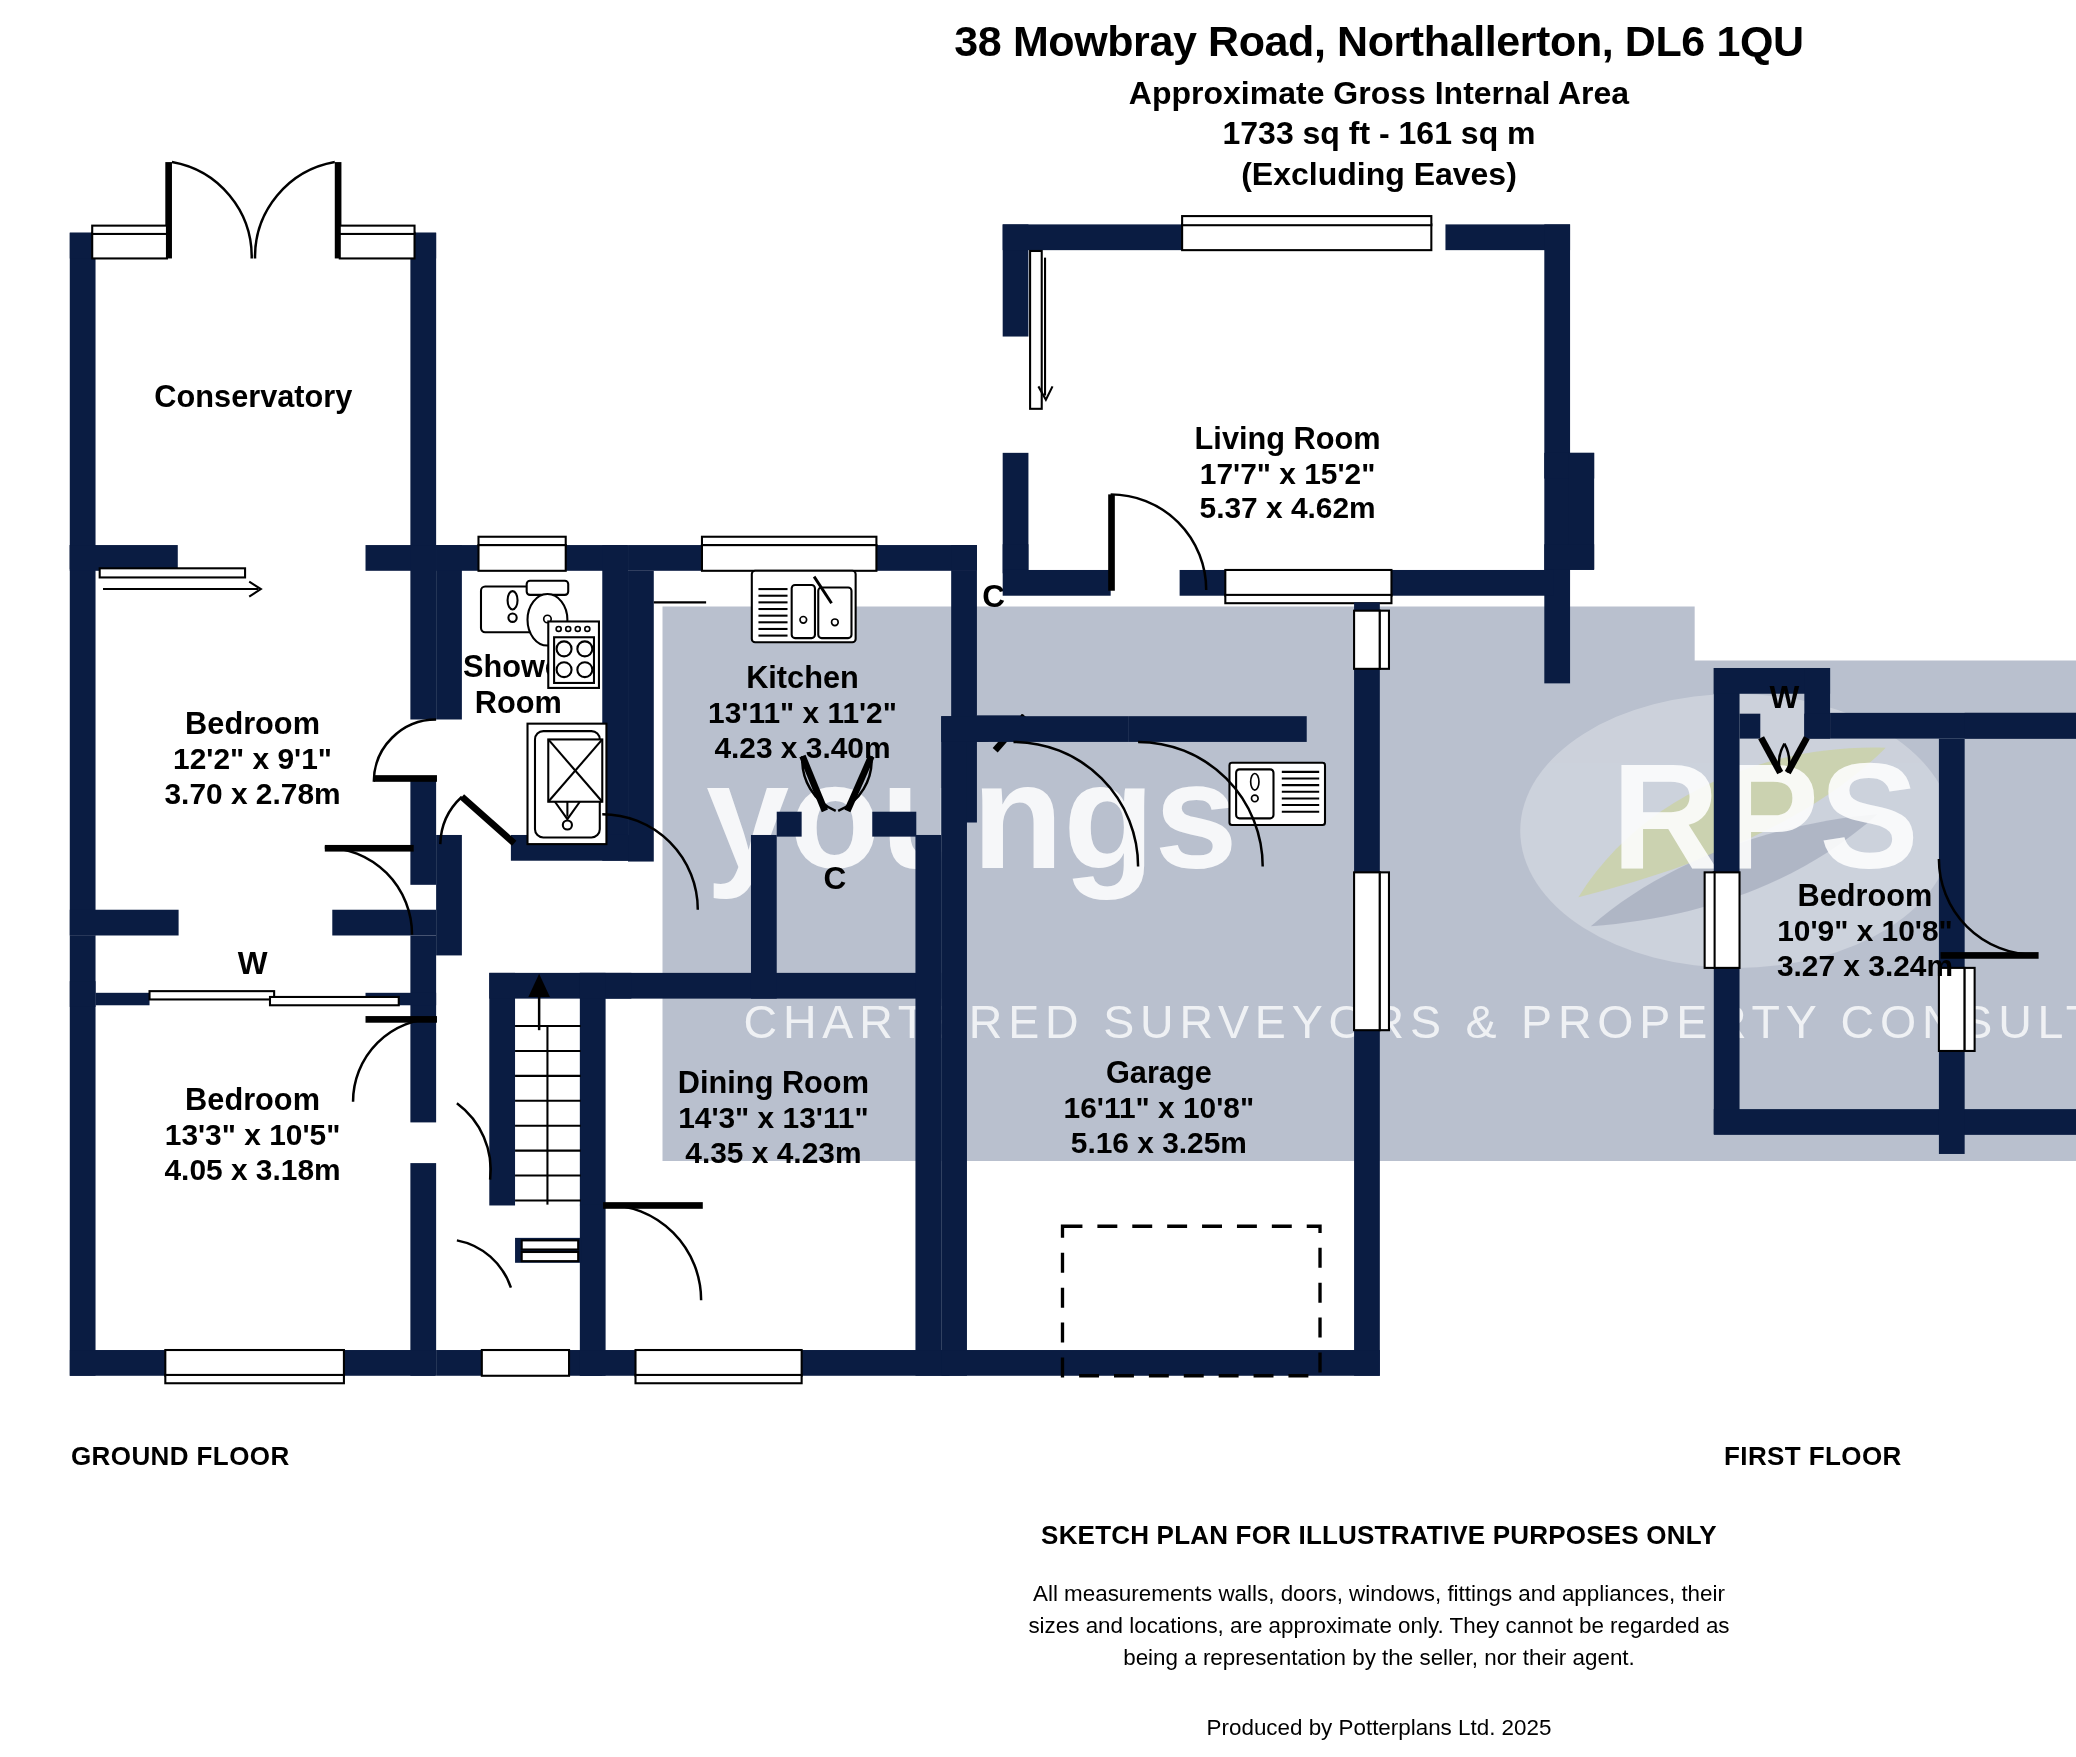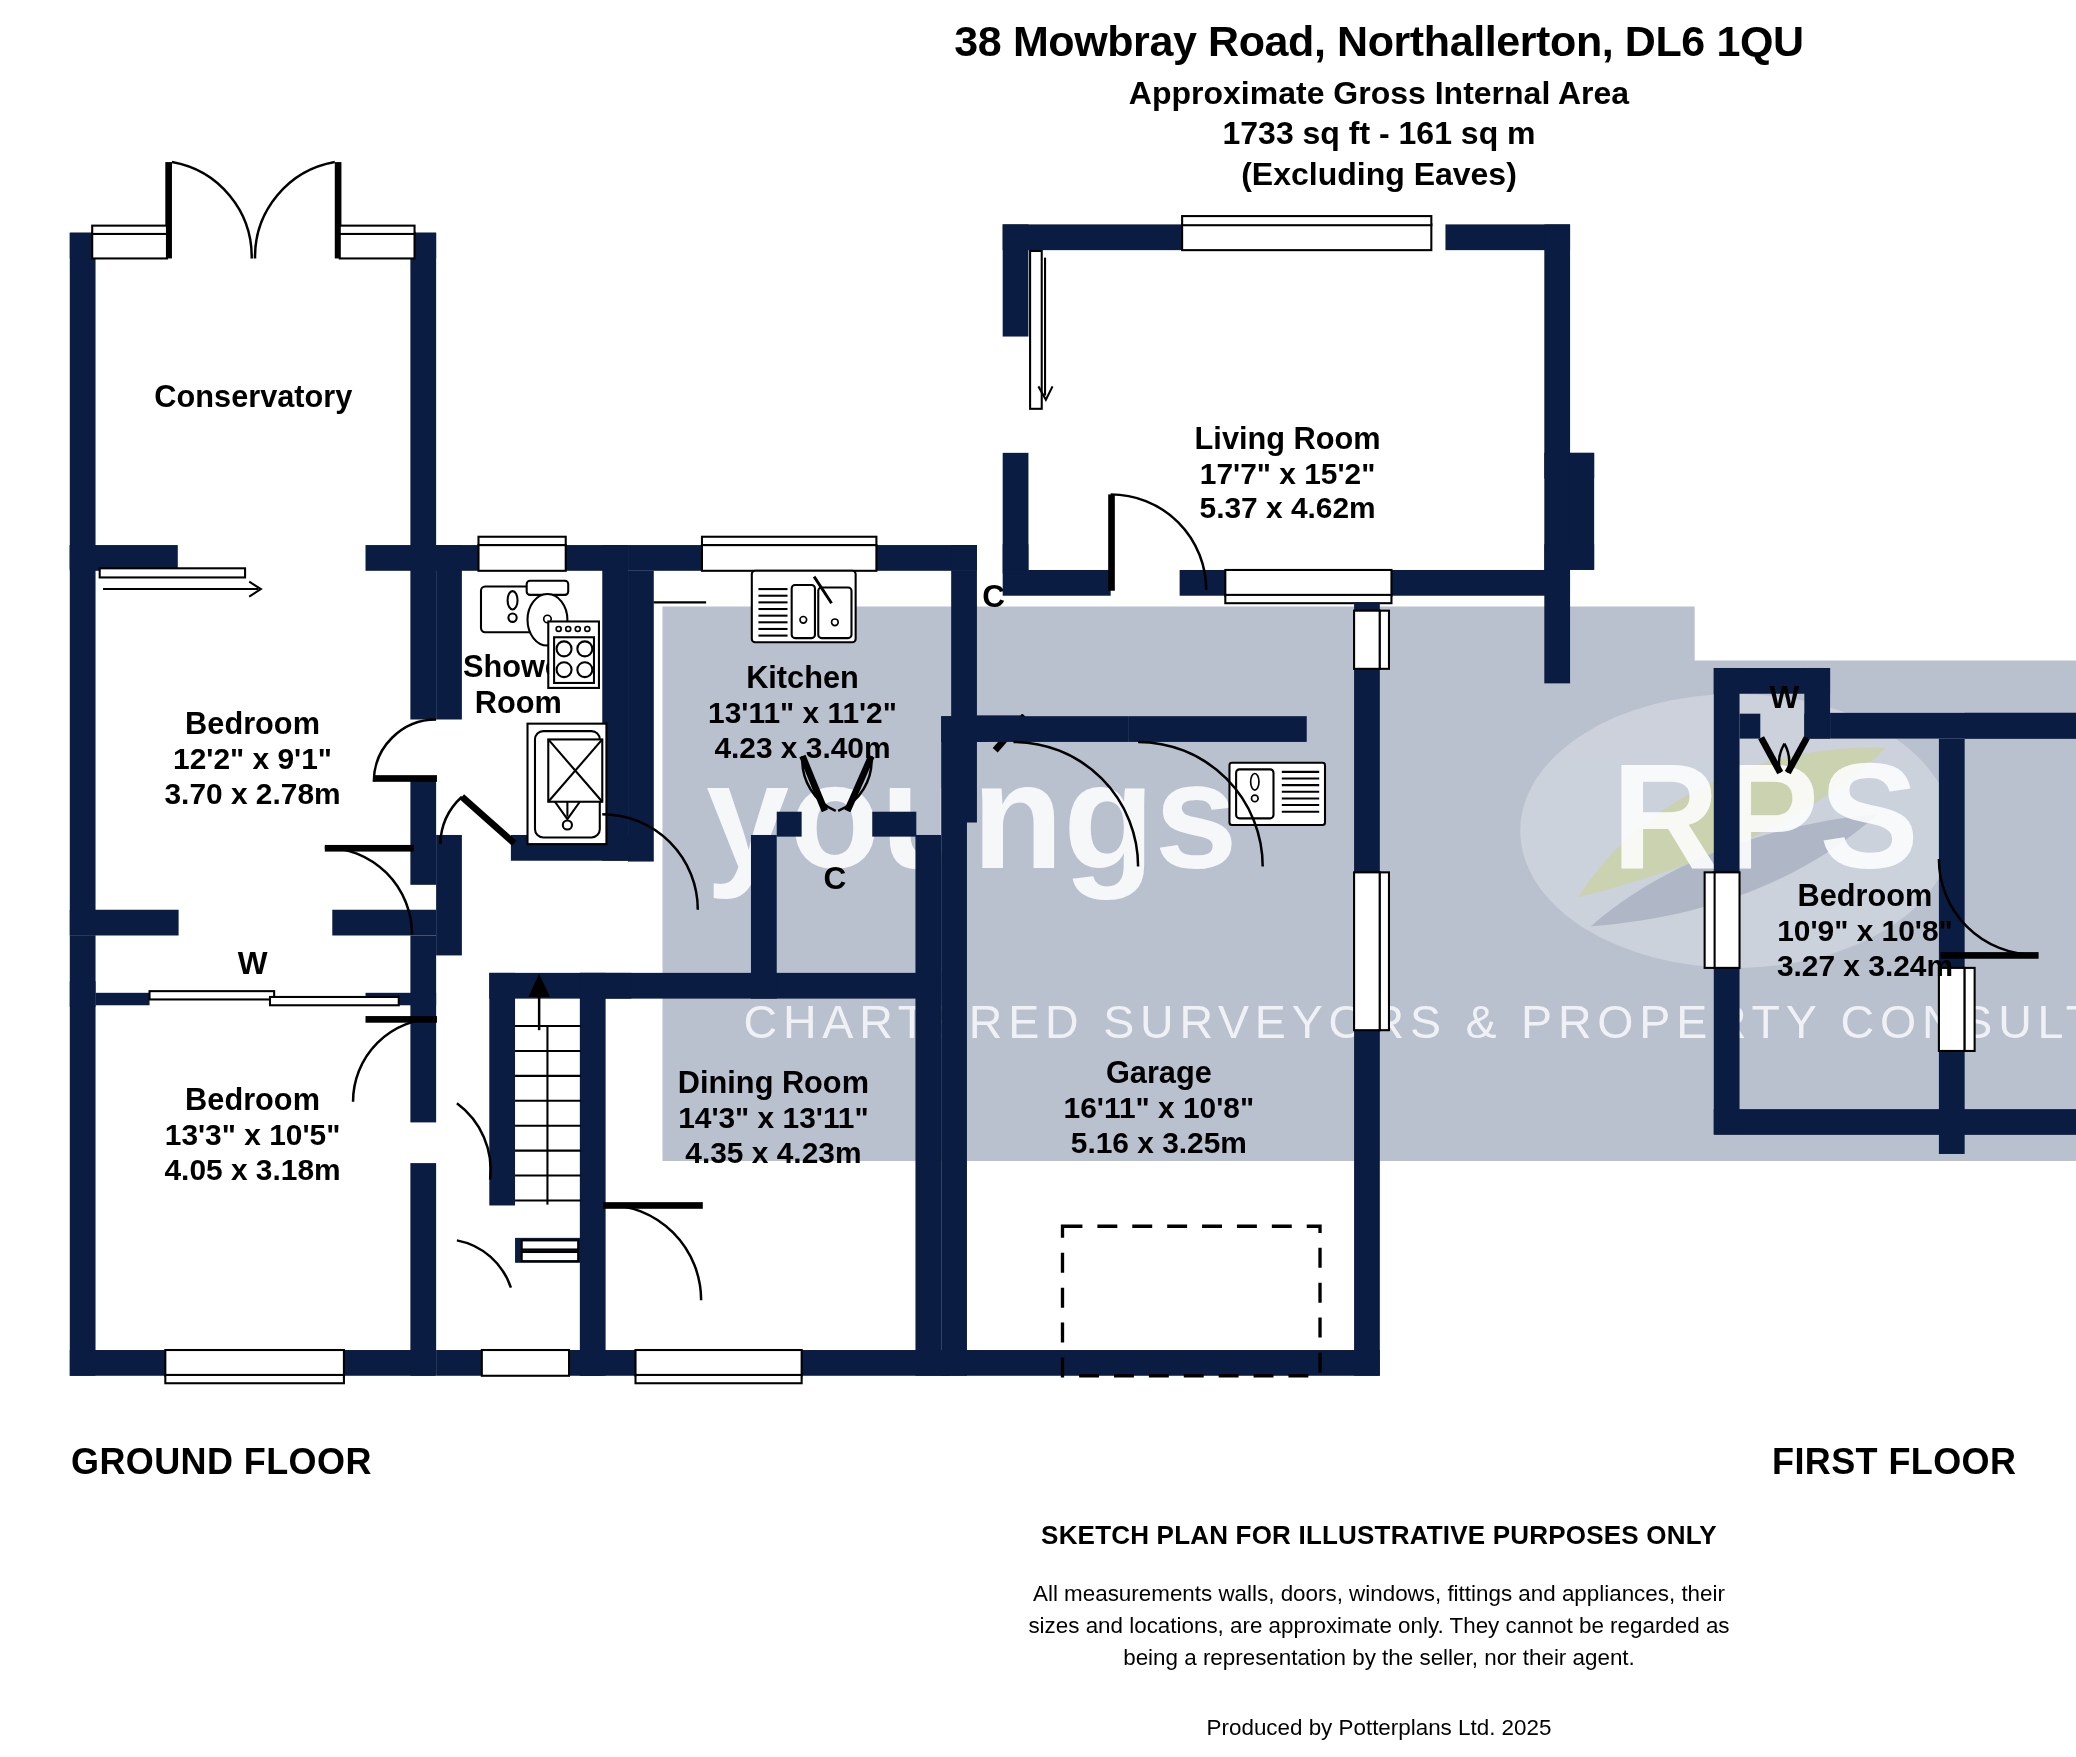--- a/index.html
+++ b/index.html
@@ -12,23 +12,23 @@
   }
   #sheet{position:absolute;inset:0;}
   .hdr{position:absolute;left:0;right:0;text-align:center;font-weight:bold;color:#000;}
   #title{top:16.6px;font-size:43px;letter-spacing:-0.4px;}
   #sub1{top:75px;font-size:32px;}
   #sub2{top:115px;font-size:32px;}
   #sub3{top:156px;font-size:32px;}
 
   #floorplan{position:absolute;left:0;top:0;width:2758px;height:1758px;}
 
-  .floorlabel{position:absolute;font-size:36px;font-weight:bold;letter-spacing:0.4px;}
+  .floorlabel{position:absolute;font-size:26px;font-weight:bold;letter-spacing:0.4px;}
   #gf-label{left:71px;top:1441px;}
-  #ff-label{left:1724px;top:1441px;margin-left:48px;}
+  #ff-label{left:1724px;top:1441px;}
 
   .foot{position:absolute;left:0;right:0;text-align:center;}
   #disclaimer-title{top:1520px;font-size:26px;font-weight:bold;letter-spacing:0.2px;}
   #disclaimer-body{top:1578px;font-size:22.4px;line-height:1.42;font-weight:400;}
   #produced{top:1715px;font-size:22.4px;}
 
   .rl{font-weight:bold;text-anchor:middle;font-family:"Liberation Sans", sans-serif;}
   .rl-name{font-size:74px;}
   .rl-dim{font-size:72px;}
   .rl-tag{font-size:76px;font-weight:bold;text-anchor:middle;}

